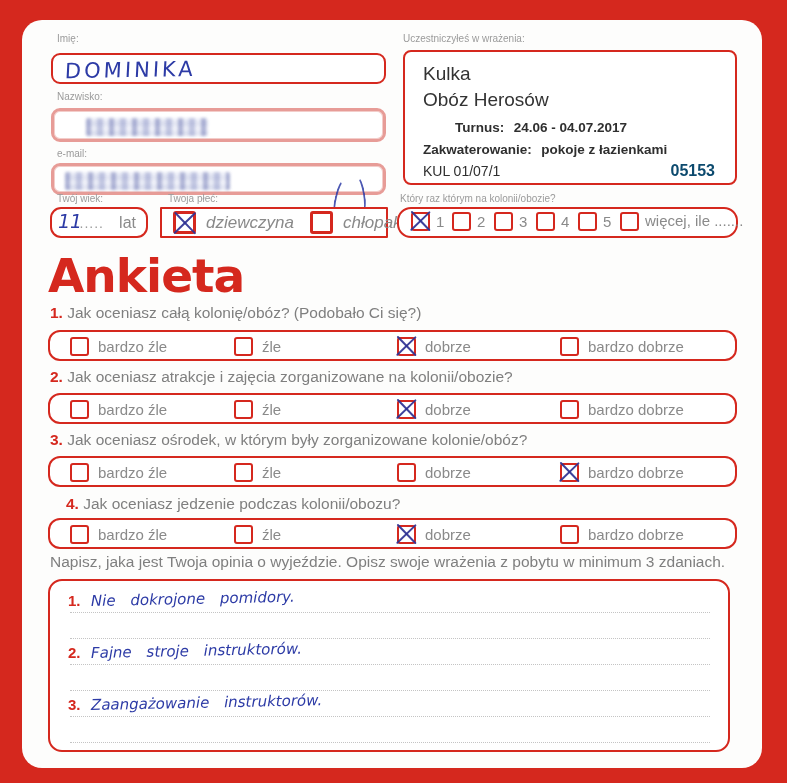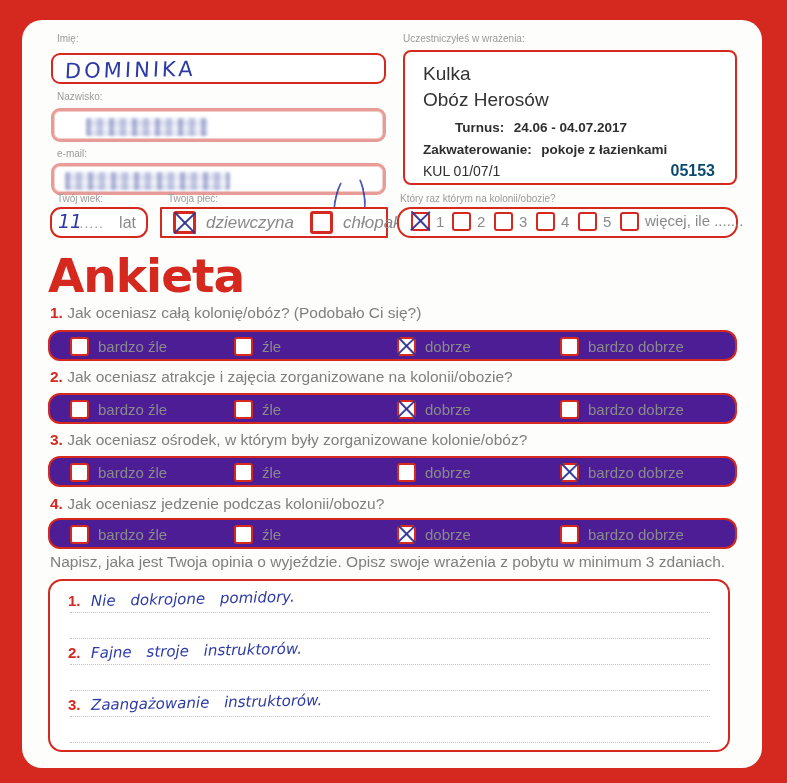--- a/index.html
+++ b/index.html
@@ -24,21 +24,21 @@
   .hand{font-family:"DejaVu Sans",sans-serif;font-style:italic;color:var(--ink);}
   .blur-blob{border-radius:2px;filter:blur(1.6px);opacity:.8;
     background:
       repeating-linear-gradient(90deg, rgba(88,98,168,.55) 0 5px, rgba(205,210,232,.35) 5px 11px, rgba(120,130,190,.5) 11px 17px, rgba(232,234,246,.4) 17px 23px),
       repeating-linear-gradient(0deg, rgba(140,150,200,.35) 0 5px, rgba(222,226,242,.5) 5px 10px);}
   .info-box{background:#fff;border:2px solid var(--red);border-radius:8px;}
   .info-big{font-size:19px;color:var(--dark);}
   .info-mid{font-size:13.5px;color:#2f2f2f;font-weight:bold;}
   .info-code{font-size:14px;color:#2f2f2f;}
   .info-num{font-size:16px;color:#0c4a6e;font-weight:bold;}
-  .row-box{background:#4c1d95;border:2px solid var(--red);border-radius:12px;}
+  .row-box{background:#ffffff;border:2px solid var(--red);border-radius:12px;}
   .cb{position:relative;display:inline-block;width:19px;height:19px;background:#fff;border:2.5px solid var(--red);border-radius:3px;flex:none;}
   .cb-lg{width:23px;height:23px;border-width:3px;}
   .cb.checked::before,.cb.checked::after{content:'';position:absolute;left:-6px;top:6px;width:27px;height:2.4px;background:var(--pen);border-radius:2px;opacity:.92;}
   .cb.checked::before{transform:rotate(46deg);}
   .cb.checked::after{transform:rotate(-44deg);}
   .cb-lg.checked::before,.cb-lg.checked::after{width:30px;top:8px;}
   .opt{display:flex;align-items:center;gap:9px;position:absolute;top:5px;}
   .opt-label{font-size:15px;color:var(--gray-opt);white-space:nowrap;}
   .q-label{font-size:15.5px;color:var(--gray-text);white-space:nowrap;}
   .q-num{color:var(--red);font-weight:bold;}
@@ -200,21 +200,21 @@
     <div class="opt" style="left:347px;">
       <span class="cb"></span>
       <span class="opt-label">dobrze</span>
     </div>
     <div class="opt" style="left:510px;">
       <span class="cb checked"></span>
       <span class="opt-label">bardzo dobrze</span>
     </div>
   </div>
 
-  <div class="abs q-label" style="left:50px;top:495px;">
+  <div class="abs q-label" style="left:66px;top:495px;">
     <span class="q-num">4.</span>
     <span>Jak oceniasz jedzenie podczas kolonii/obozu?</span>
   </div>
   <div class="abs row-box" style="left:48px;top:518px;width:689px;height:31px;">
     <div class="opt" style="left:20px;">
       <span class="cb"></span>
       <span class="opt-label">bardzo źle</span>
     </div>
     <div class="opt" style="left:184px;">
       <span class="cb"></span>

